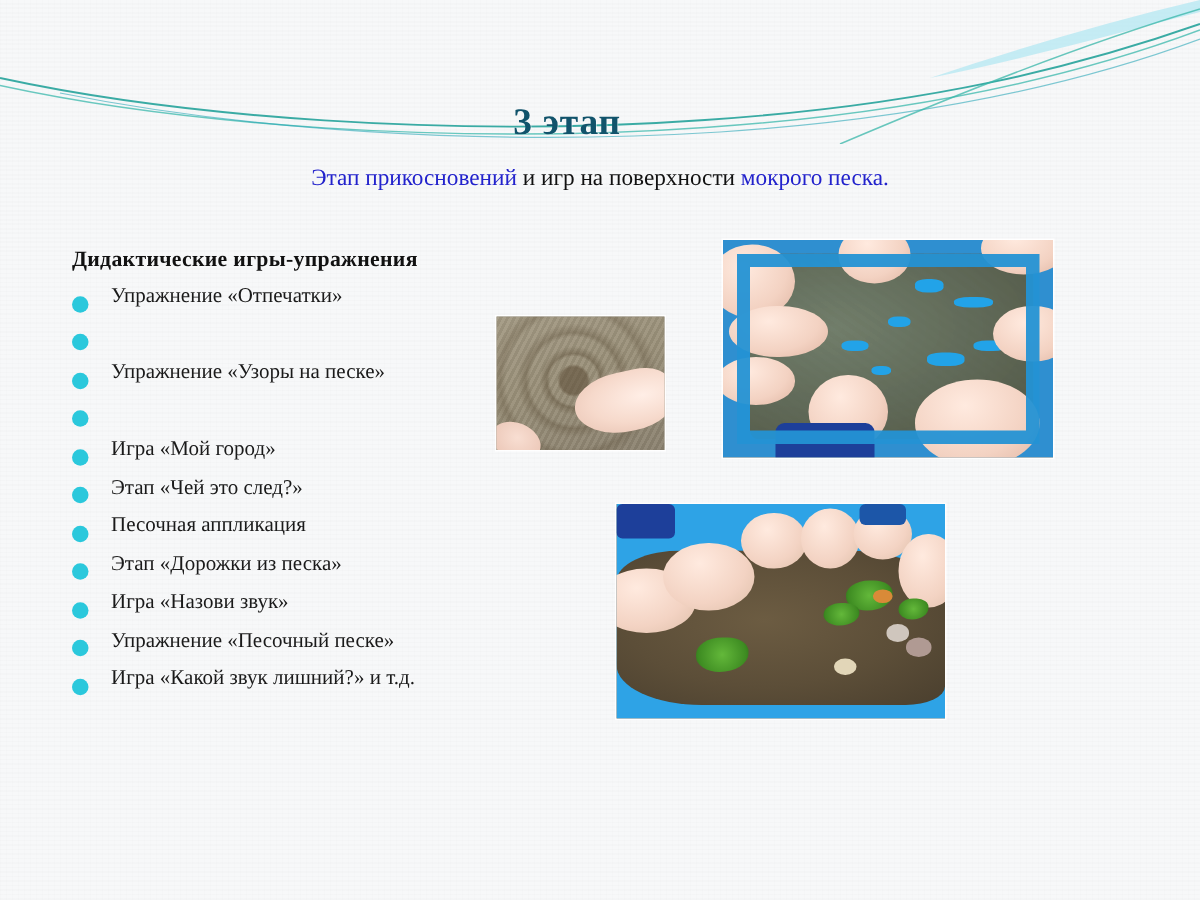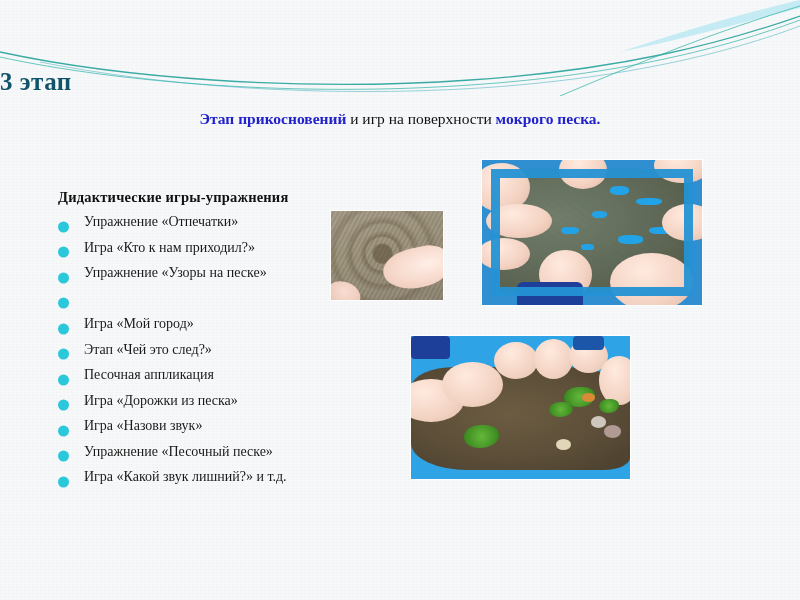--- a/index.html
+++ b/index.html
@@ -33,54 +33,53 @@
     width: 800px;
     height: 96px;
   }
 
   
   .title {
     position: absolute;
     left: 0;
     top: 68px;
     width: 756px;
-    text-align: left;
+    text-align: center;
     font-size: 25px;
     font-weight: bold;
     color: #11536b;
     letter-spacing: 0.5px;
     text-shadow: 0.5px 0.5px 0 rgba(255,255,255,0.6);
   }
 
   
   .subtitle {
     position: absolute;
     left: 0;
     top: 110px;
     width: 800px;
     text-align: center;
     font-size: 15.5px;
     color: #000000;
   }
   .subtitle .hl {
     color: #2222cc;
-    font-weight: bold;
+    font-weight: normal;
   }
   .subtitle .plain {
     color: #111111;
     text-align: center;
   }
 
   
   .list-block {
     position: absolute;
-    left: 52px;
+    left: 42px;
     top: 165px;
     width: 330px;
-    margin-top: 24px;
   }
   .list-heading {
     font-size: 14.5px;
     font-weight: bold;
     color: #111111;
     margin: 0 0 8px 6px;
     letter-spacing: 0.2px;
   }
   .bullet-list {
     list-style: none;
@@ -288,21 +287,20 @@
 
   <div class="list-block">
     <div class="list-heading">Дидактические игры-упражнения</div>
     <ul class="bullet-list">
       <li class="bullet-item">
         <span class="bullet-dot"></span>
         <span>Упражнение «Отпечатки»</span>
       </li>
       <li class="bullet-item">
         <span class="bullet-dot"></span>
-        <span>Игра «Кто к нам приходил?»</span>
       </li>
       <li class="bullet-item">
         <span class="bullet-dot"></span>
         <span>Упражнение «Узоры на песке»</span>
       </li>
       <li class="bullet-item">
         <span class="bullet-dot"></span>
       </li>
       <li class="bullet-item">
         <span class="bullet-dot"></span>
@@ -311,21 +309,21 @@
       <li class="bullet-item">
         <span class="bullet-dot"></span>
         <span>Этап «Чей это след?»</span>
       </li>
       <li class="bullet-item">
         <span class="bullet-dot"></span>
         <span>Песочная аппликация</span>
       </li>
       <li class="bullet-item">
         <span class="bullet-dot"></span>
-        <span>Игра «Дорожки из песка»</span>
+        <span>Этап «Дорожки из песка»</span>
       </li>
       <li class="bullet-item">
         <span class="bullet-dot"></span>
         <span>Игра «Назови звук»</span>
       </li>
       <li class="bullet-item">
         <span class="bullet-dot"></span>
         <span>Упражнение «Песочный песке»</span>
       </li>
       <li class="bullet-item">

